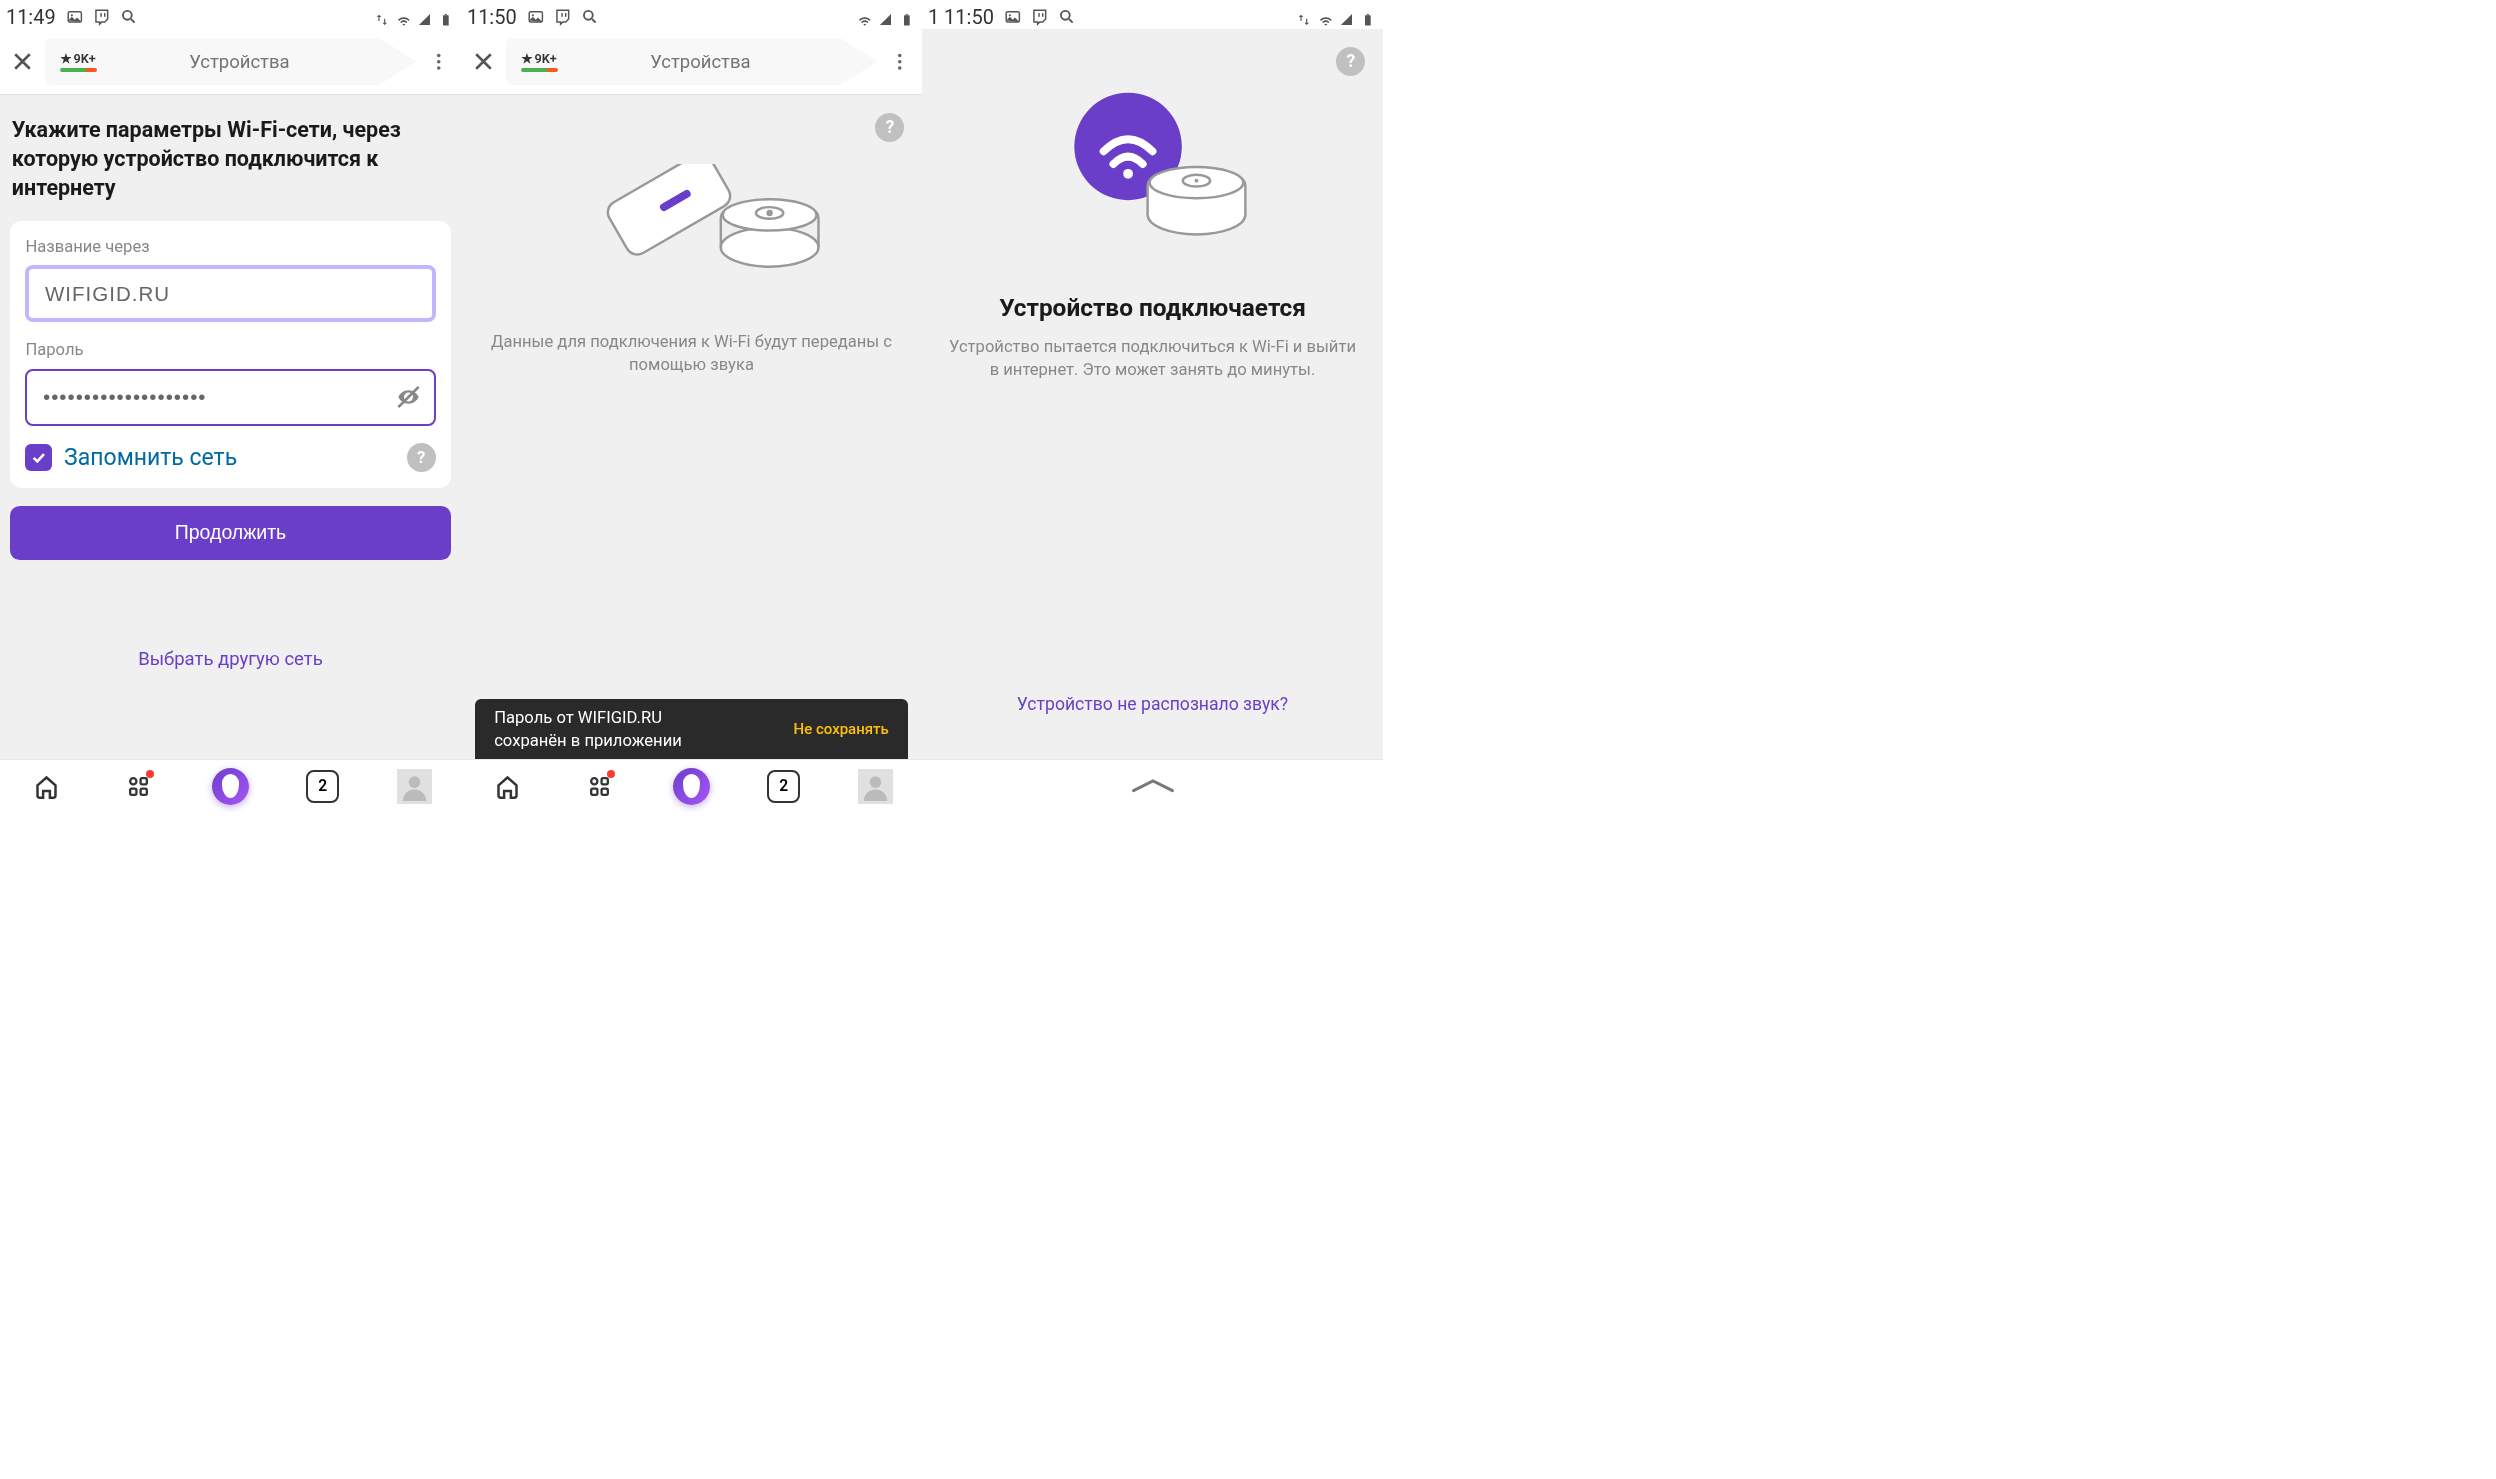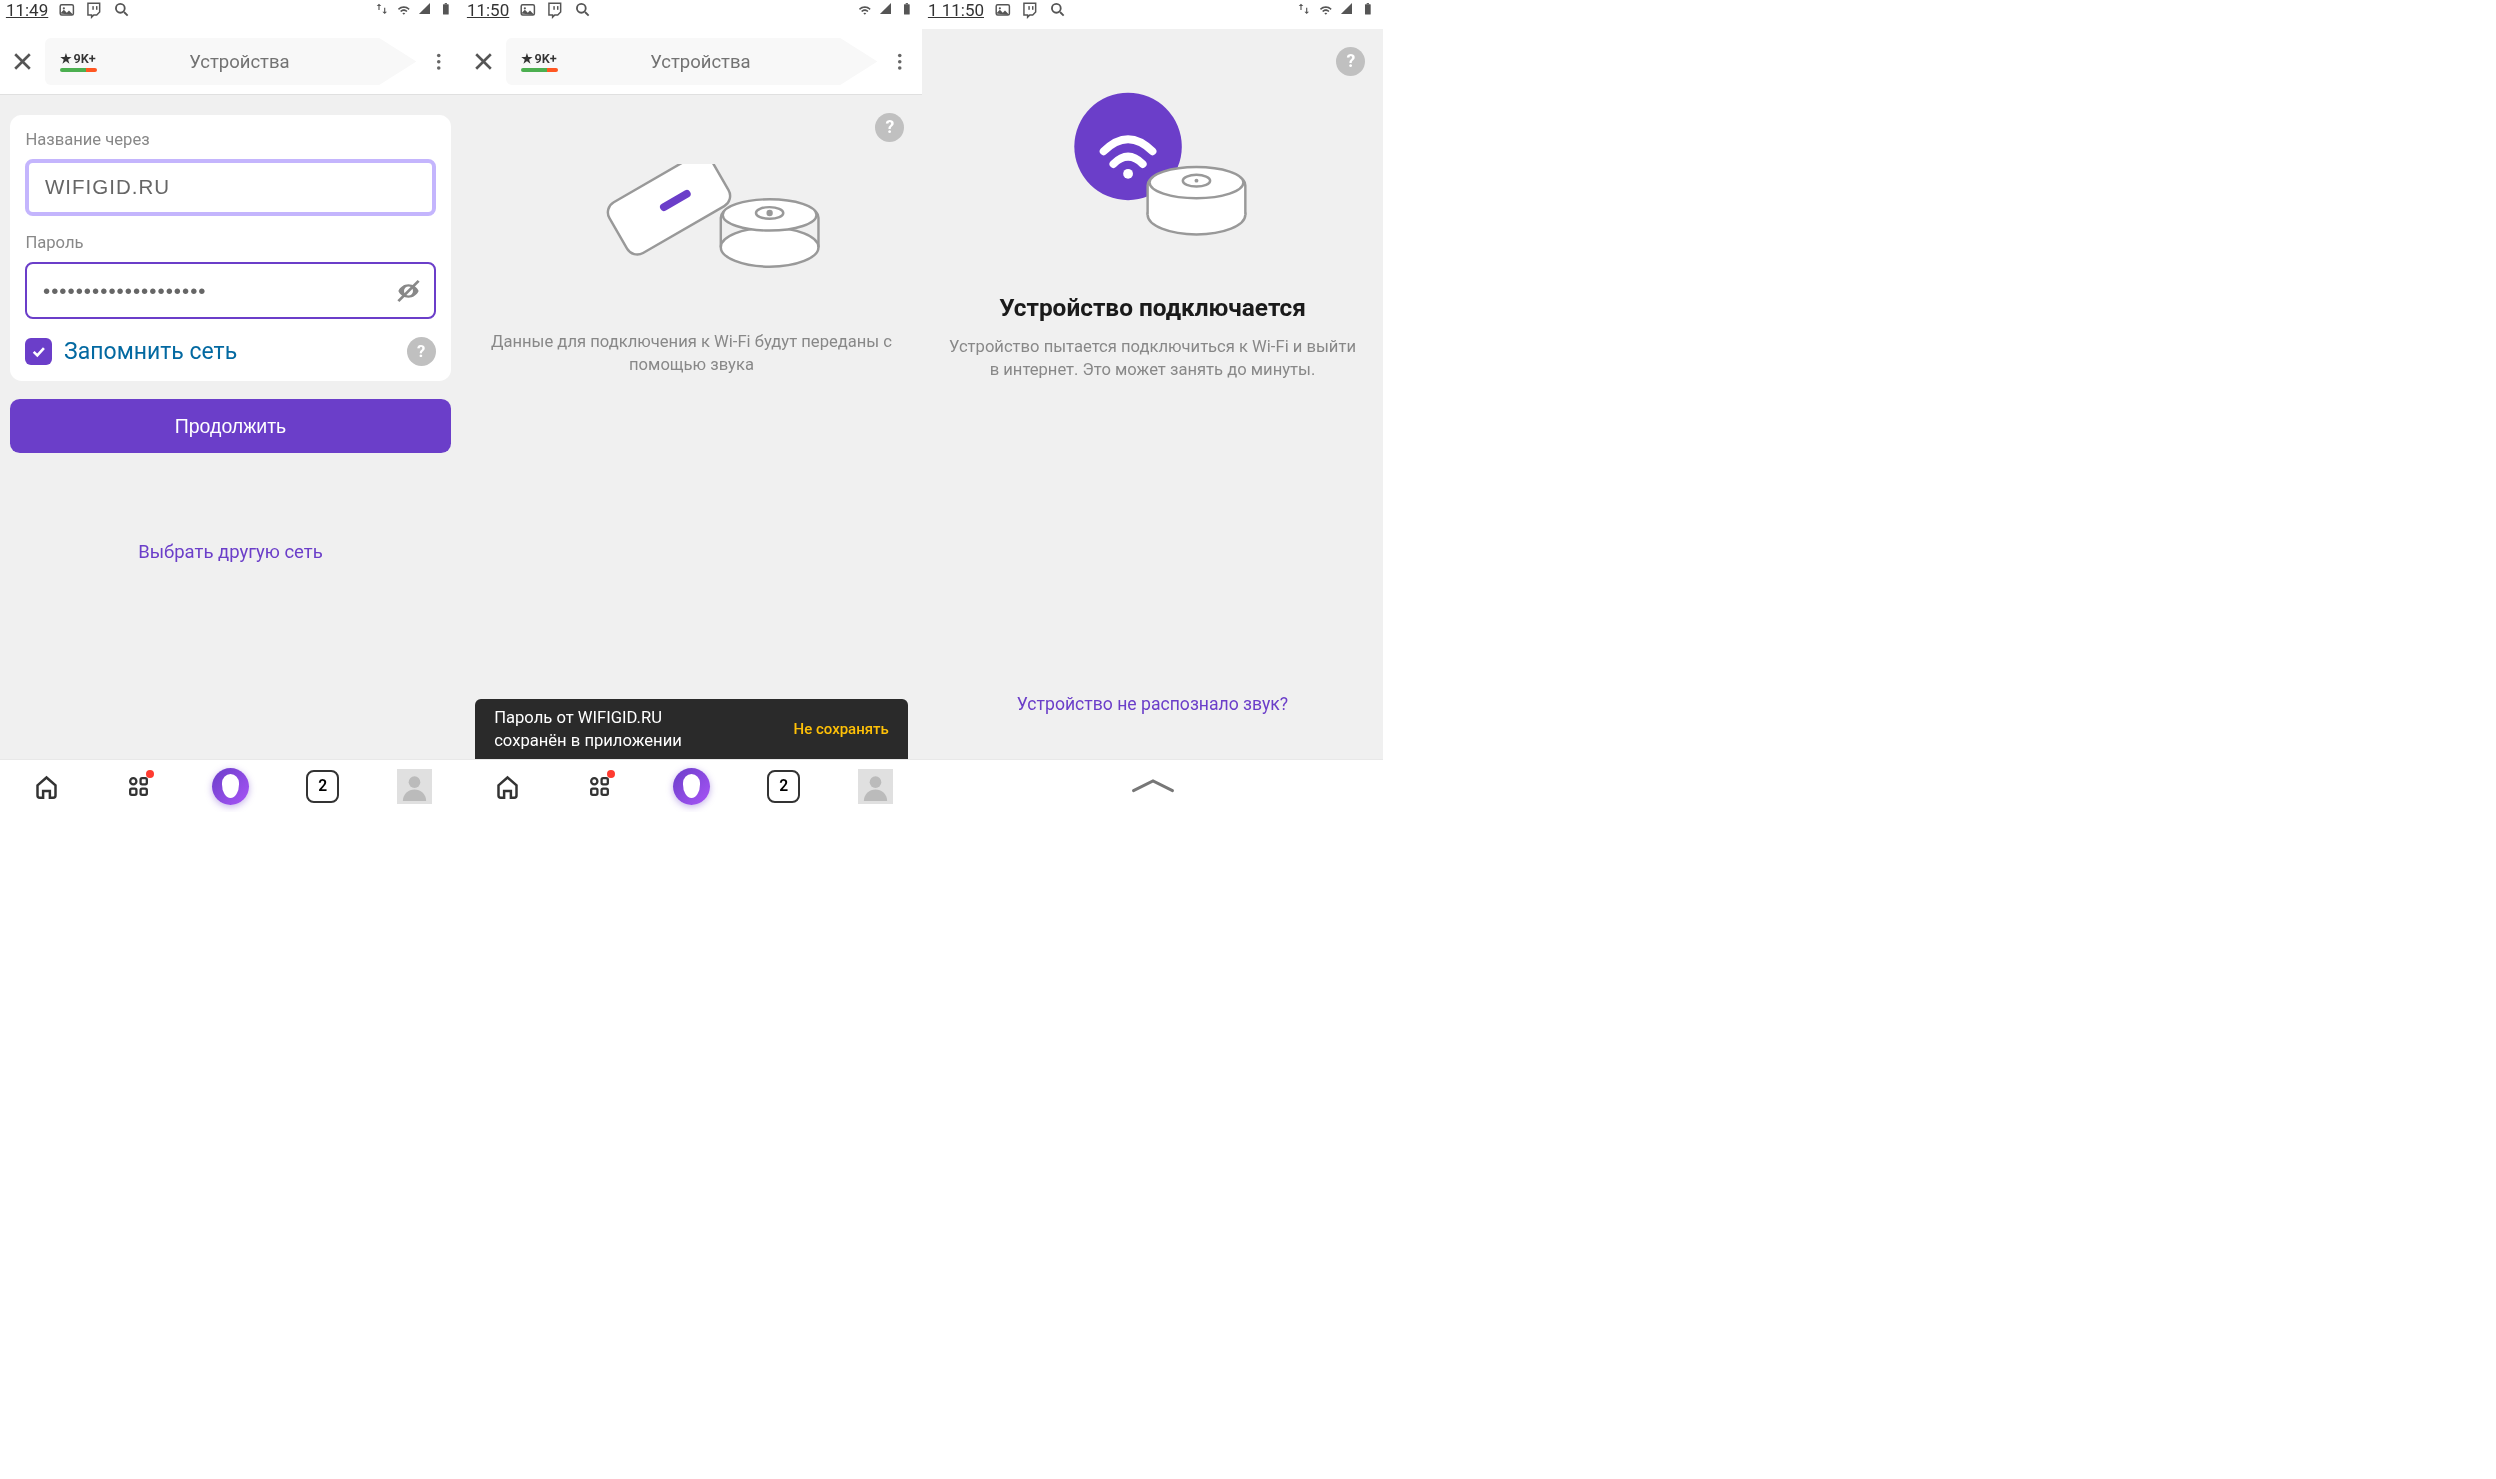--- a/index.html
+++ b/index.html
@@ -8,21 +8,21 @@
       background: #fff;
       display: flex;
       width: 1383px;
       height: 812px;
       overflow: hidden;
     }
     .screen { flex: 1; display: flex; flex-direction: column; background: #f0f0f0; position: relative; border-right: 0px solid #ddd; }
     .screen:last-child { border-right: none; }
     
     
-    .status-bar { height: 29px; background: #fff; display: flex; align-items: flex-start; padding: 0 5.9px; font-size: 17px; color: #333; justify-content: space-between; text-decoration: underline; }
+    .status-bar { height: 29px; background: #fff; display: flex; align-items: flex-end; padding: 0 5.9px; font-size: 20px; color: #333; justify-content: space-between; }
     .status-left { display: flex; align-items: center; gap: 9.8px; }
     .status-right { display: flex; align-items: center; gap: 3.9px; }
     .status-icon { width: 17.6px; height: 17.6px; display: inline-flex; align-items: center; justify-content: center; }
     
     
     .tab-bar { height: 66px; background: #fff; display: flex; align-items: center; padding: 0 7.8px; gap: 7.8px; border-bottom: 1px solid #e0e0e0; }
     .close-x { width: 29px; height: 29px; display: flex; align-items: center; justify-content: center; cursor: pointer; }
     .tab { flex: 1; height: 47px; background: #f8f8f8; border-radius: 5.9px 23.4px 23.4px 5.9px; display: flex; align-items: center; padding: 0 15.6px; gap: 9.8px; position: relative; clip-path: polygon(0 0, 90% 0, 100% 50%, 90% 100%, 0 100%); }
     .tab-badge { display: flex; flex-direction: column; align-items: flex-start; font-size: 12.7px; font-weight: 600; color: #333; }
     .tab-badge-stars { display: flex; align-items: center; gap: 2px; }
@@ -150,20 +150,21 @@
     <div class="tab-menu">
       <svg viewBox="0 0 24 24" width="21.5" height="21.5" fill="#666">
           <circle cx="12" cy="5" r="2"></circle>
           <circle cx="12" cy="12" r="2"></circle>
           <circle cx="12" cy="19" r="2"></circle>
         </svg>
     </div>
   </div>
 
   <div class="content">
+    <div class="heading">Укажите параметры Wi-Fi-сети, через которую устройство подключится к интернету</div>
     <div class="card">
       <div class="field-label">Название через</div>
       <input class="field-input" value="WIFIGID.RU" style="">
       <div class="field-sep"></div>
       <div class="field-label">Пароль</div>
       <div class="pwd-wrap">
         <input class="field-input focused" type="text" value="••••••••••••••••••••" style="">
         <span class="eye-icon">
           <svg viewBox="0 0 24 24" width="27" height="27" fill="#888">
               <path d="M12 6c4 0 7.5 2.5 9 6-1.5 3.5-5 6-9 6s-7.5-2.5-9-6c1.5-3.5 5-6 9-6zm0 2a4 4 0 100 8 4 4 0 000-8z"></path>

